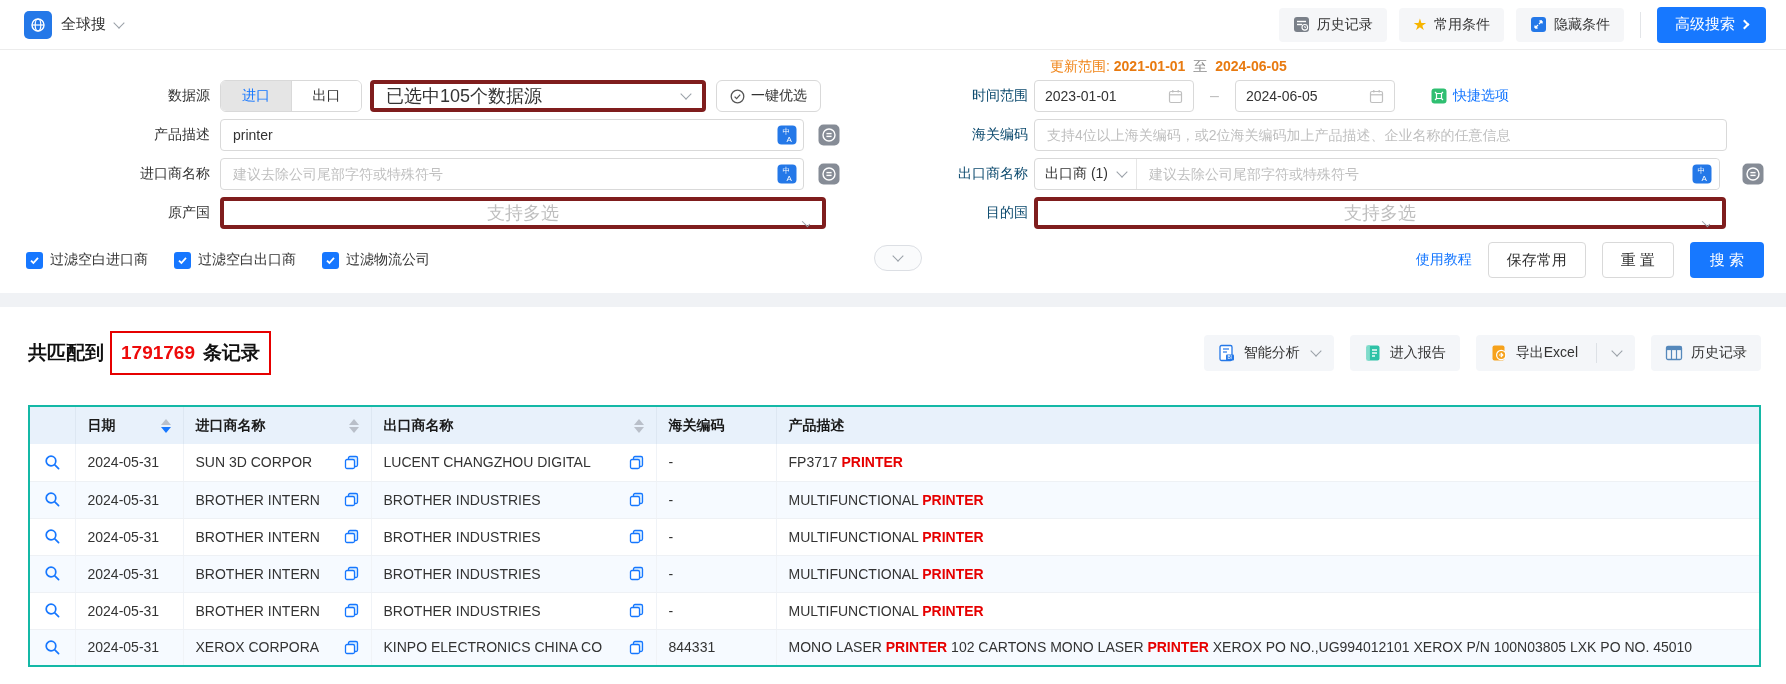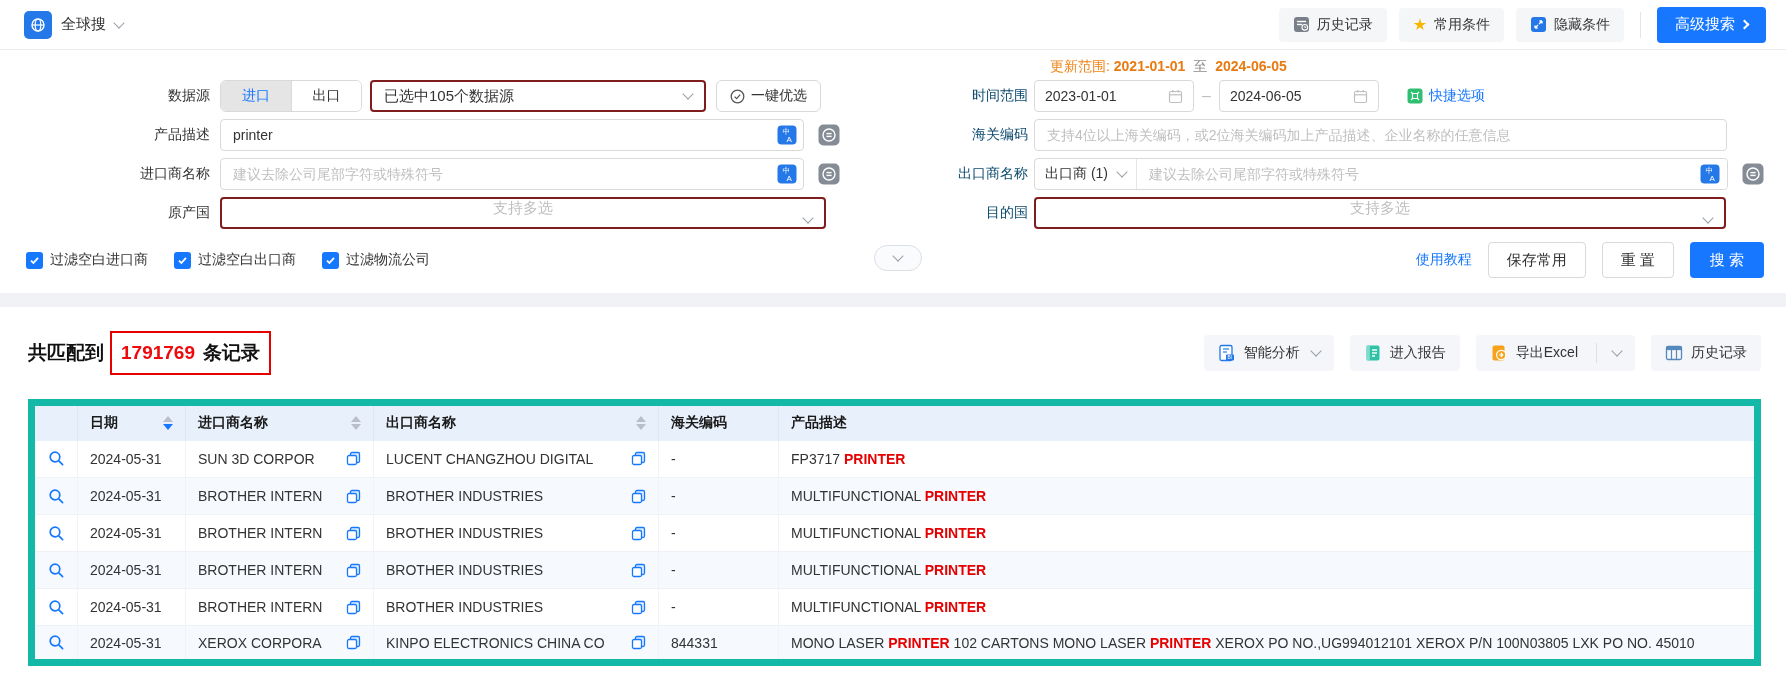--- a/index.html
+++ b/index.html
@@ -22,28 +22,28 @@
   
   .form-section { padding:8px 0 0 0; position:relative; }
   .update-row { height:22px; position:relative; }
   .update-range { position:absolute; left:1050px; top:0; font-size:14px; color:#f08519; white-space:nowrap; }
   .update-range b { color:#e87a10; font-weight:bold; }
   .update-range .zhi { color:#8c8c8c; margin:0 4px; }
   .frow { display:flex; align-items:center; height:32px; margin:0 22px 7px 0; }
   .flabel { width:220px; flex:none; text-align:right; padding-right:10px; font-size:14px; color:#333; white-space:nowrap; }
   .zoneL { width:624px; flex:none; display:flex; align-items:center; }
   .flabel2 { width:190px; flex:none; text-align:right; padding-right:6px; font-size:14px; color:#0c4a6e; white-space:nowrap; }
-  .zoneR { flex:1; display:flex; align-items:center; }
+  .zoneR { flex:1; display:flex; align-items:center;gap:8px; }
 
   .tabgroup { display:flex; border:1px solid #d9d9d9; border-radius:6px; overflow:hidden; height:32px; flex:none; }
   .tab { width:70px; display:flex; align-items:center; justify-content:center; font-size:14px; cursor:pointer; background:#fff; color:#333; }
   .tab.active { background:#e5e5e5; color:#1677ff; }
   .tab + .tab { border-left:1px solid #d9d9d9; }
 
-  .select { height:32px; border:2px solid #7f1d1d; border-radius:4px; display:flex; align-items:center; padding:0 12px; font-size:15px; color:#333; background:#fff; cursor:pointer; }
+  .select { height:32px; border:4px solid #7f1d1d; border-radius:4px; display:flex; align-items:center; padding:0 12px; font-size:18px; color:#333; background:#fff; cursor:pointer;justify-content:center; }
   .select .chev { margin-left:auto; }
   .select.placeholder { color:#bfbfbf;flex-direction:column; }
   .ds-select { width:336px; margin-left:8px; }
   .origin-select { width:606px; }
   .dest-select { flex:1; margin-right:38px; }
 
   .obtn { height:32px; border:1px solid #d9d9d9; border-radius:6px; background:#fff; font-size:14px; color:#333; padding:0 13px; display:flex; align-items:center; gap:6px; cursor:pointer; margin-left:10px; font-family:inherit; white-space:nowrap; }
 
   .input-wrap { position:relative; display:flex; align-items:center; }
   .txt { height:32px; border:1px solid #d9d9d9; border-radius:4px; font-size:14px; color:#333; padding:0 12px; width:100%; font-family:inherit; outline:none; }
@@ -77,21 +77,21 @@
   .results { padding:24px 25px 0 28px; }
   .results-head { display:flex; align-items:center; }
   .summary { font-size:19px; font-weight:bold; color:#111; display:flex; align-items:center; }
   .red-box { border:2px solid #e60000; padding:7px 9px; margin-left:6px; display:inline-flex; align-items:center; }
   .count { color:#ee0a0a; margin-right:8px; }
   .res-actions { margin-left:auto; display:flex; align-items:center; gap:16px; }
   .rbtn { height:36px; background:#f4f6f9; border:none; border-radius:4px; padding:0 14px; font-size:14px; color:#333; display:flex; align-items:center; gap:8px; cursor:pointer; font-family:inherit; white-space:nowrap; }
   .rbtn .chev { margin-left:4px; }
   .rbtn .innerdiv { width:1px; height:20px; background:#dde1e6; margin:0 4px 0 10px; }
 
-  table { border-collapse:collapse; table-layout:fixed; width:100%; margin-top:24px; border:7px solid #14b8a6; }
+  table { border-collapse:collapse; table-layout:fixed; width:100%; margin-top:30px; border:2px solid #14b8a6; }
   thead th { background:#e8f1fb; height:38px; font-size:14px; color:#1a1a1a; text-align:left; padding:0 12px; border-right:1px solid #dde7f2; font-weight:bold; }
   thead th:last-child { border-right:none; }
   .th-inner { display:flex; align-items:center; }
   .sorter { display:inline-flex; flex-direction:column; gap:2px; margin-left:auto; padding-left:8px; }
   .tri-up { width:0; height:0; border-left:5px solid transparent; border-right:5px solid transparent; border-bottom:6px solid #b9bfc9; }
   .tri-down { width:0; height:0; border-left:5px solid transparent; border-right:5px solid transparent; border-top:6px solid #b9bfc9; }
   .tri-down.active { border-top-color:#1677ff; }
   tbody td { height:37px; font-size:14px; color:#333; padding:0 12px; border-bottom:1px solid #eef1f5; border-right:1px solid #f0f3f7; white-space:nowrap; overflow:hidden; background:#fff; }
   tbody td:last-child { border-right:none; }
   tbody tr:nth-child(even) td { background:#f6faff; }

